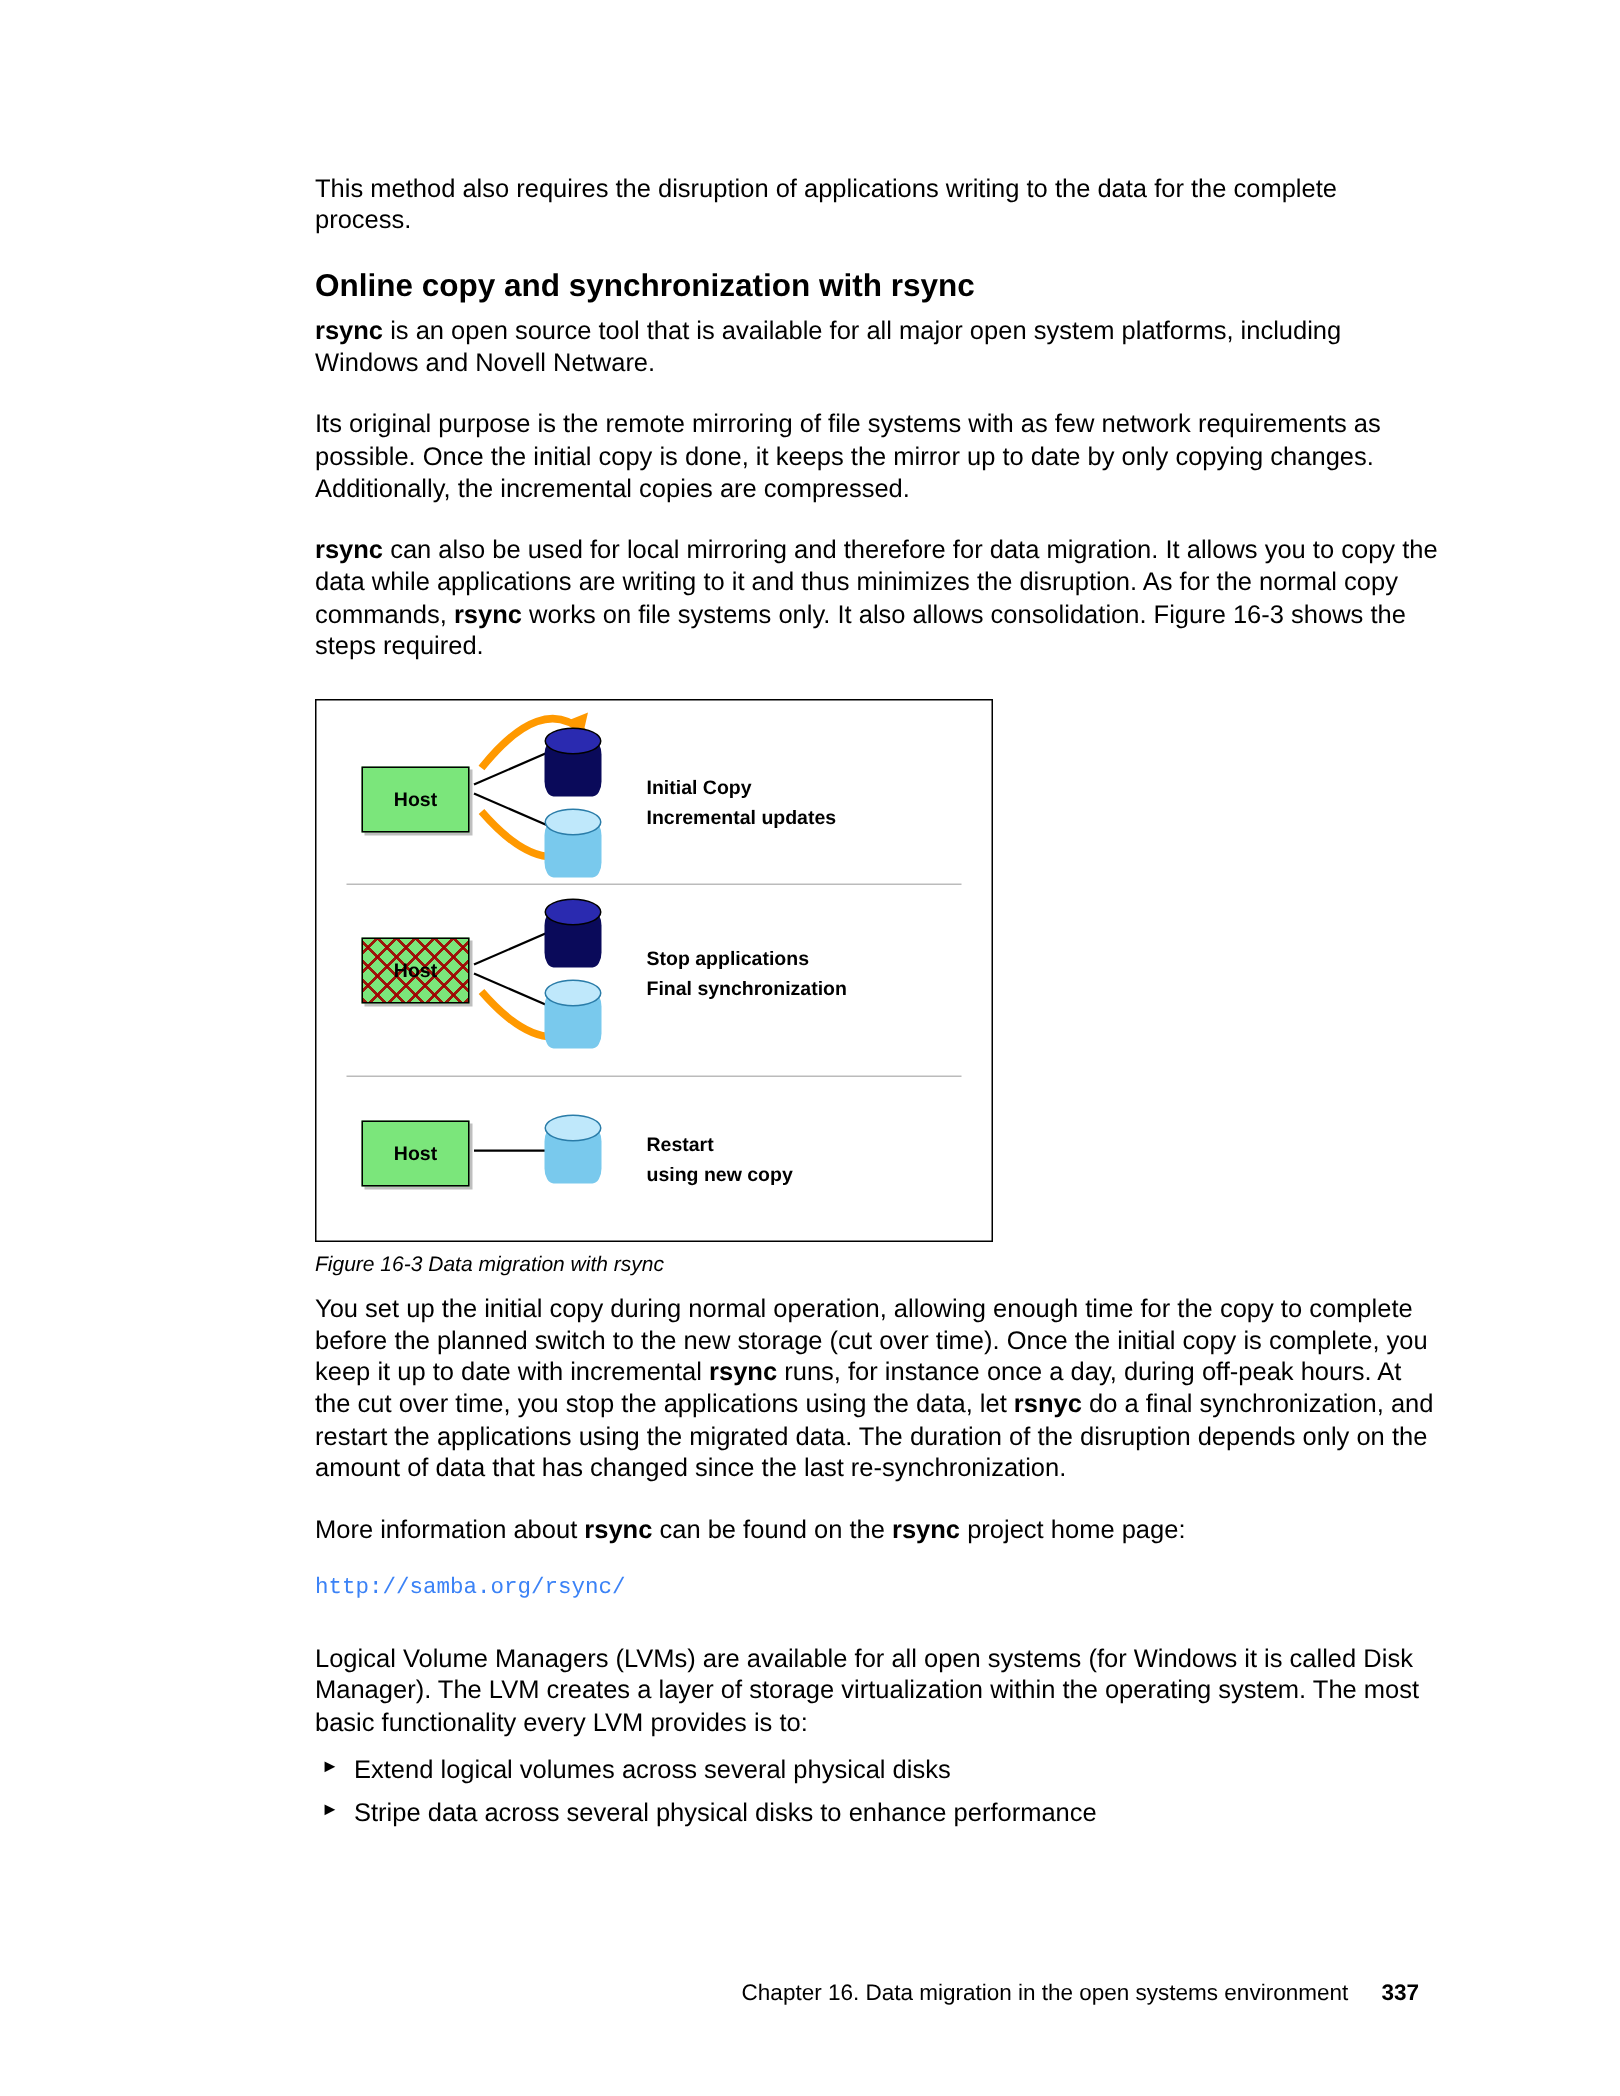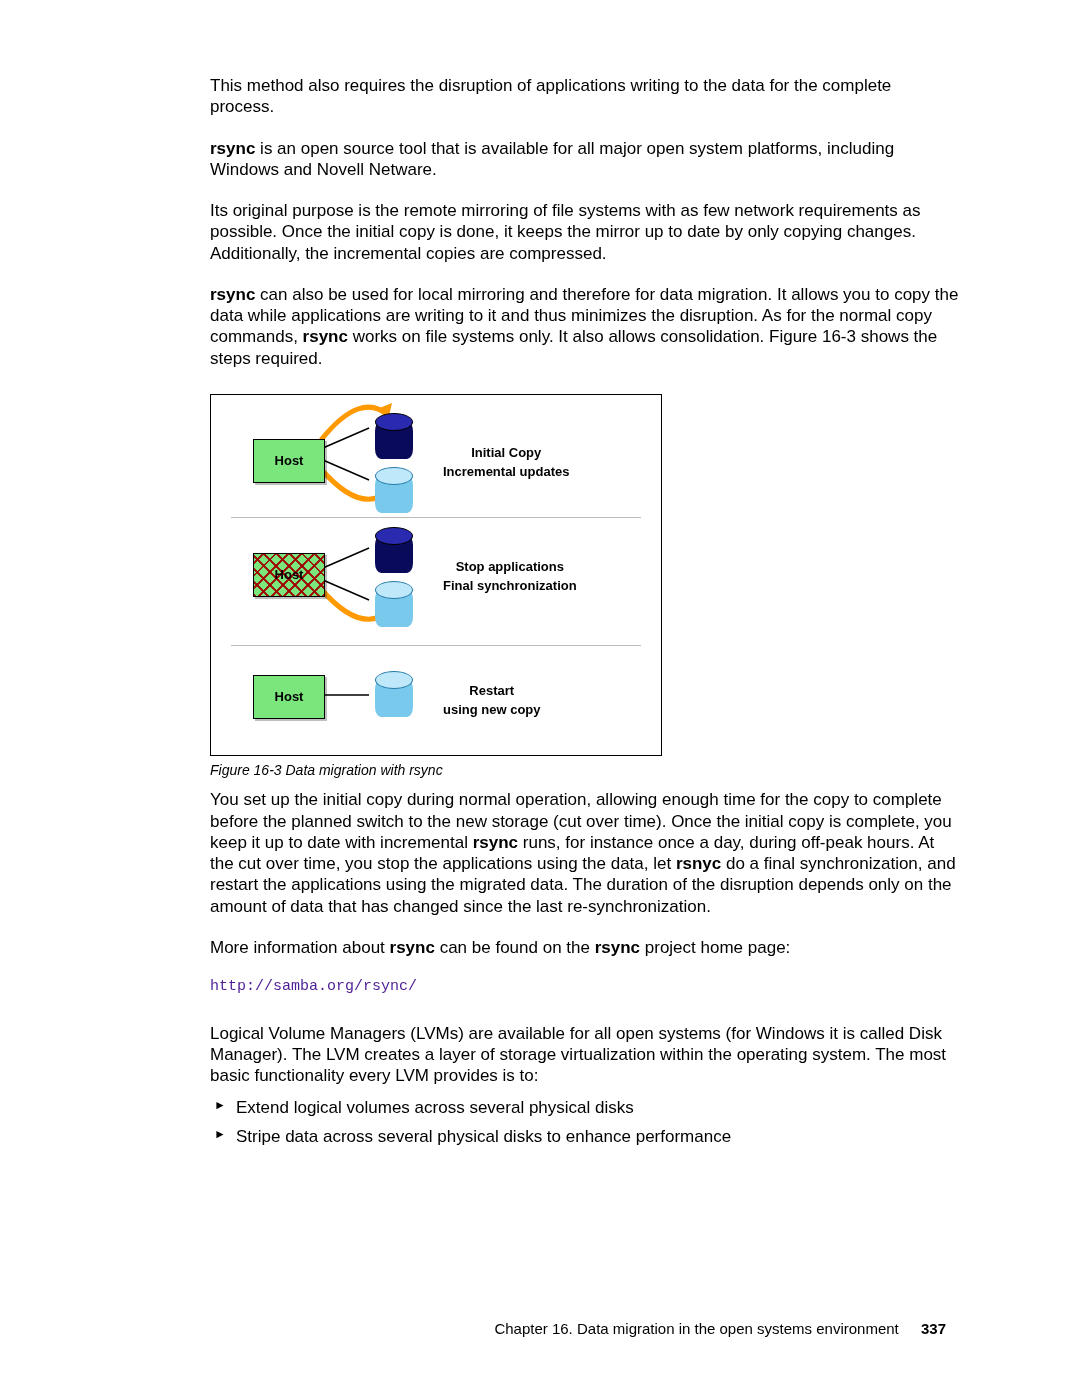--- a/index.html
+++ b/index.html
@@ -7,21 +7,21 @@
     padding: 0;
     background: #fff;
     font-family: Arial, Helvetica, sans-serif;
     color: #000;
   }
   .page {
     width: 1080px;
     height: 1397px;
     position: relative;
     box-sizing: border-box;
-    padding: 75px 120px 40px 210px;
+    padding: 115px 120px 40px 210px;
     font-size: 17px;
     line-height: 1.25;
   }
   .para { margin: 0 0 20px 0; }
   h2.section {
     font-size: 21px;
     font-weight: bold;
     margin: 10px 0 6px 0;
   }
   .mono { font-family: Liberation Sans, sans-serif; font-weight: bold; }
@@ -33,42 +33,41 @@
     position: relative;
     background: #fff;
   }
   .caption {
     font-style: italic;
     font-size: 14px;
     margin: 6px 0 10px 0;
   }
   .link {
     font-family: "Courier New", Courier, monospace;
-    color: #4c1d95;
+    color: #3b82f6;
     display: block;
     margin-bottom: 26px;
     font-size: 15px;
   }
   ul.tri { list-style: none; padding: 0; margin: 10px 0 0 0; }
   ul.tri li { position: relative; padding-left: 26px; margin-bottom: 8px; }
   ul.tri li::before {
     content: "►"; position: absolute; left: 4px; top: 1px; font-size: 12px;
   }
   .footer {
     position: absolute;
     bottom: 58px; right: 134px;
     font-size: 15px;
   }
   .footer .pn { font-weight: bold; margin-left: 18px; }
   
   .panel {
     position: absolute;
-    left: 12px; right: 0;
+    left: 0; right: 0;
     height: 108px;
-    text-align: center;
   }
   .sep { position:absolute; left:20px; right:20px; border-top:1px solid #bbb; }
   .hostbox {
     position:absolute; width:70px; height:42px;
     background:#7be67b; border:1.5px solid #000;
     display:flex; align-items:center; justify-content:center;
     font-weight:bold; font-size:13px;
     box-shadow: 2px 2px 0 rgba(0,0,0,0.25);
   }
   .hostbox.hatched::after{
@@ -93,20 +92,21 @@
     position:absolute; left:220px; font-size:13px; font-weight:bold; line-height:1.5;
   }
 </style>
 </head>
 <body>
 
 <div class="page">
 
   <p class="para">This method also requires the disruption of applications writing to the data for the complete process.</p>
 
+  <h2 class="section">Online copy and synchronization with rsync</h2>
 
   <p class="para">
     <span class="mono">rsync</span><span> is an open source tool that is available for all major open system platforms, including Windows and Novell Netware.</span>
   </p>
 
   <p class="para">Its original purpose is the remote mirroring of file systems with as few network requirements as possible. Once the initial copy is done, it keeps the mirror up to date by only copying changes. Additionally, the incremental copies are compressed.</p>
 
   <p class="para">
     <span class="mono">rsync</span><span> can also be used for local mirroring and therefore for data migration. It allows you to copy the data while applications are writing to it and thus minimizes the disruption. As for the normal copy commands, </span><span class="mono">rsync</span><span> works on file systems only. It also allows consolidation. Figure 16-3 shows the steps required.</span>
   </p>

